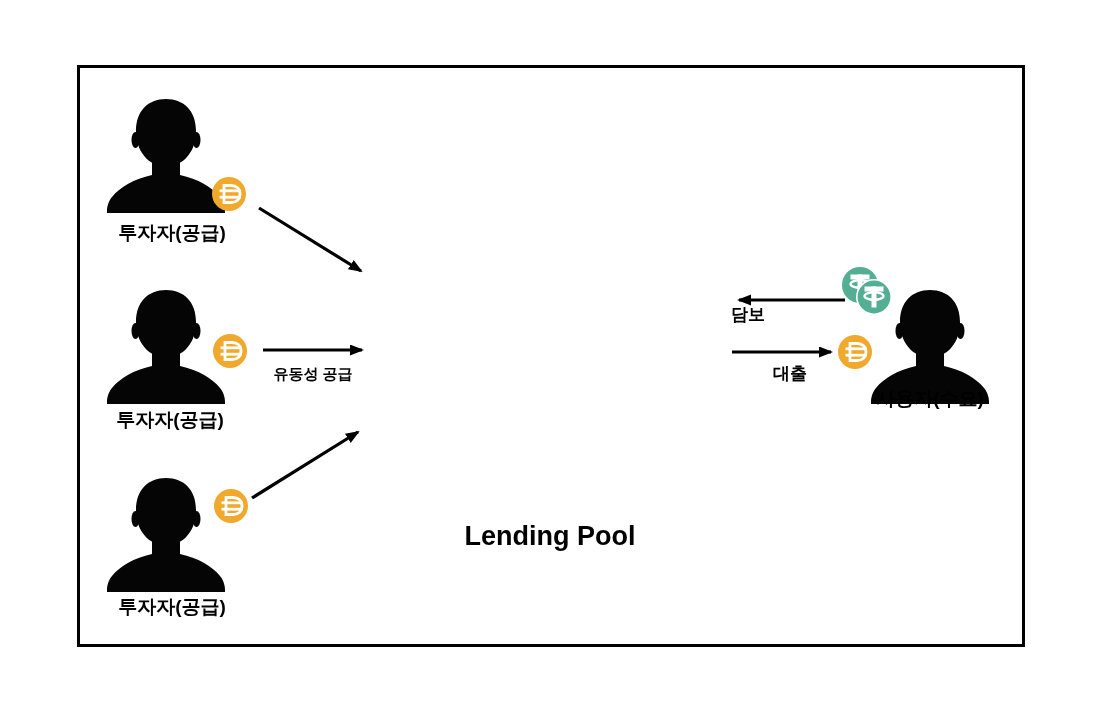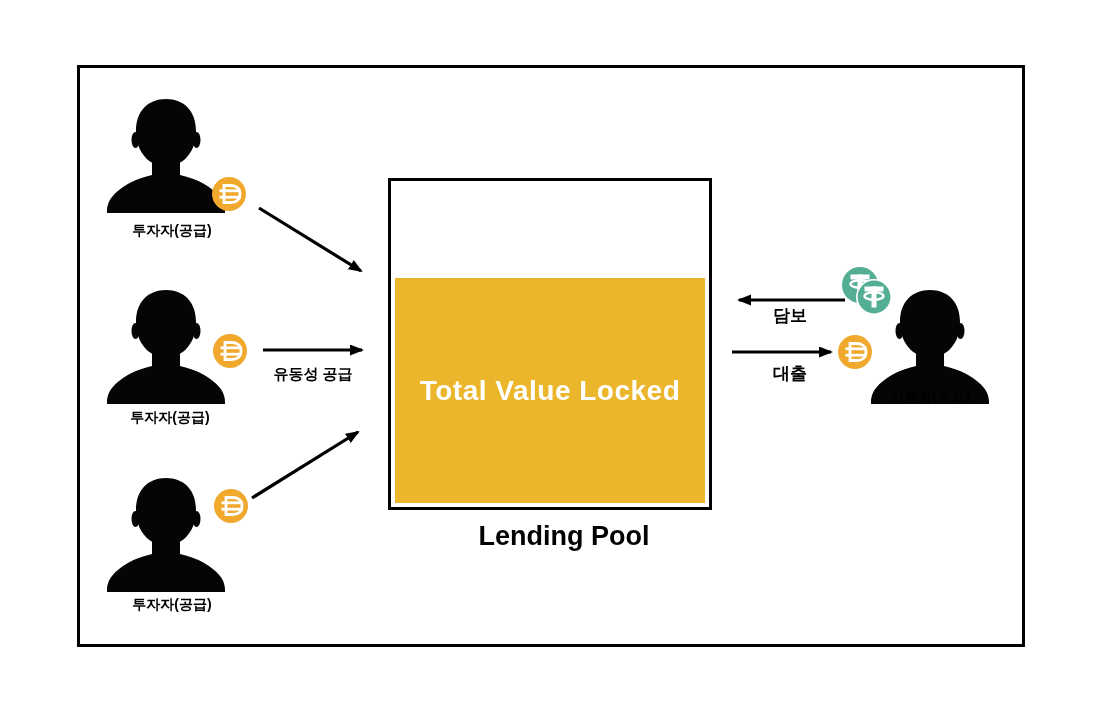--- a/index.html
+++ b/index.html
@@ -28,21 +28,21 @@
   .person { position: absolute; width: 124px; height: 118px; }
   .person svg { display: block; width: 100%; height: 100%; }
   .coin { position: absolute; }
   .coin svg { display: block; }
   .label {
     position: absolute;
     transform: translateX(-50%);
     font-weight: bold;
     color: #000000;
     white-space: nowrap;
-    font-size: 14px;
+    font-size: 19px;
     line-height: 1.2;
   }
   .flow-label { font-size: 15px; }
   .small-flow-label { font-size: 17px; }
   .pool-box {
     position: absolute;
     left: 388px;
     top: 178px;
     width: 324px;
     height: 332px;
@@ -70,21 +70,20 @@
   }
   .pool-caption {
     position: absolute;
     left: 550px;
     top: 521px;
     transform: translateX(-50%);
     font-weight: bold;
     font-size: 27px;
     color: #000000;
     white-space: nowrap;
-    margin-left: 14px;
   }
   .arrow-layer {
     position: absolute;
     left: 0;
     top: 0;
     width: 1103px;
     height: 713px;
     pointer-events: none;
   }
 </style>
@@ -100,25 +99,20 @@
         <path d="M0,0 L14,5.5 L0,11 Z" fill="#000000"></path>
       </marker>
     </defs>
     <line x1="259" y1="208" x2="361" y2="271" stroke="#000" stroke-width="3.2" marker-end="url(#ah)"></line>
     <line x1="263" y1="350" x2="362" y2="350" stroke="#000" stroke-width="3.2" marker-end="url(#ah)"></line>
     <line x1="252" y1="498" x2="358" y2="432" stroke="#000" stroke-width="3.2" marker-end="url(#ah)"></line>
     <line x1="845" y1="300" x2="739" y2="300" stroke="#000" stroke-width="3.2" marker-end="url(#ah)"></line>
     <line x1="732" y1="352" x2="831" y2="352" stroke="#000" stroke-width="3.2" marker-end="url(#ah)"></line>
   </svg>
 
-  <div class="pool-box">
-    <div class="pool-fill">
-      <span class="tvl-text">Total Value Locked</span>
-    </div>
-  </div>
   <div class="pool-caption">Lending Pool</div>
 
   <div class="person" style="left:104px; top:95px;">
     <svg viewBox="0 0 124 118">
         <g fill="#050505">
       <path d="M62 4 C80 4 92 16 92 36 C92 44 90 52 86 58 C81 66 73 71 62 71 C51 71 43 66 38 58 C34 52 32 44 32 36 C32 16 44 4 62 4 Z"></path>
       <ellipse cx="31.5" cy="45" rx="4" ry="8"></ellipse>
           <ellipse cx="92.5" cy="45" rx="4" ry="8"></ellipse>
       <path d="M48 60 L48 80 C30 84 16 92 8 102 C4 107 3 112 3 116 L3 118 L121 118 L121 116 C121 112 120 107 116 102 C108 92 94 84 76 80 L76 60 Z"></path>
     </g>
@@ -204,15 +198,15 @@
       <line x1="7.5" y1="13.8" x2="29" y2="13.8" stroke="#ffffff" stroke-width="2.8"></line>
       <line x1="7.5" y1="20.2" x2="29" y2="20.2" stroke="#ffffff" stroke-width="2.8"></line>
     </svg>
   </div>
 
   <div class="label" style="left:172px; top:222px;">투자자(공급)</div>
   <div class="label" style="left:170px; top:409px;">투자자(공급)</div>
   <div class="label" style="left:172px; top:596px;">투자자(공급)</div>
   <div class="label" style="left:930px; top:388px;">사용자(수요)</div>
   <div class="label flow-label" style="left:313px; top:365px;">유동성 공급</div>
-  <div class="label small-flow-label" style="left:790px; top:306px;">담보</div>
+  <div class="label small-flow-label" style="left:748px; top:306px;font-family:Liberation Mono, monospace;">담보</div>
   <div class="label small-flow-label" style="left:790px; top:364px;">대출</div>
 </div>
 
 </body></html>

